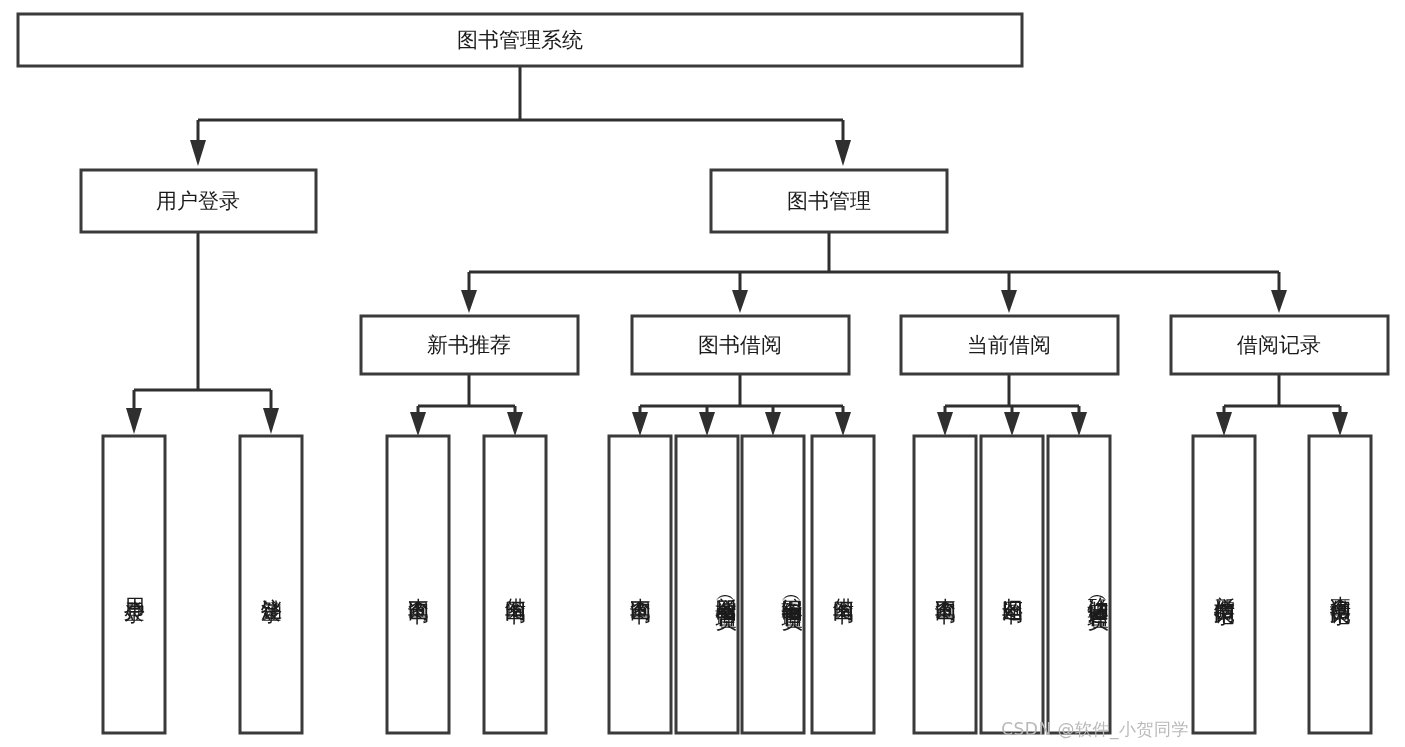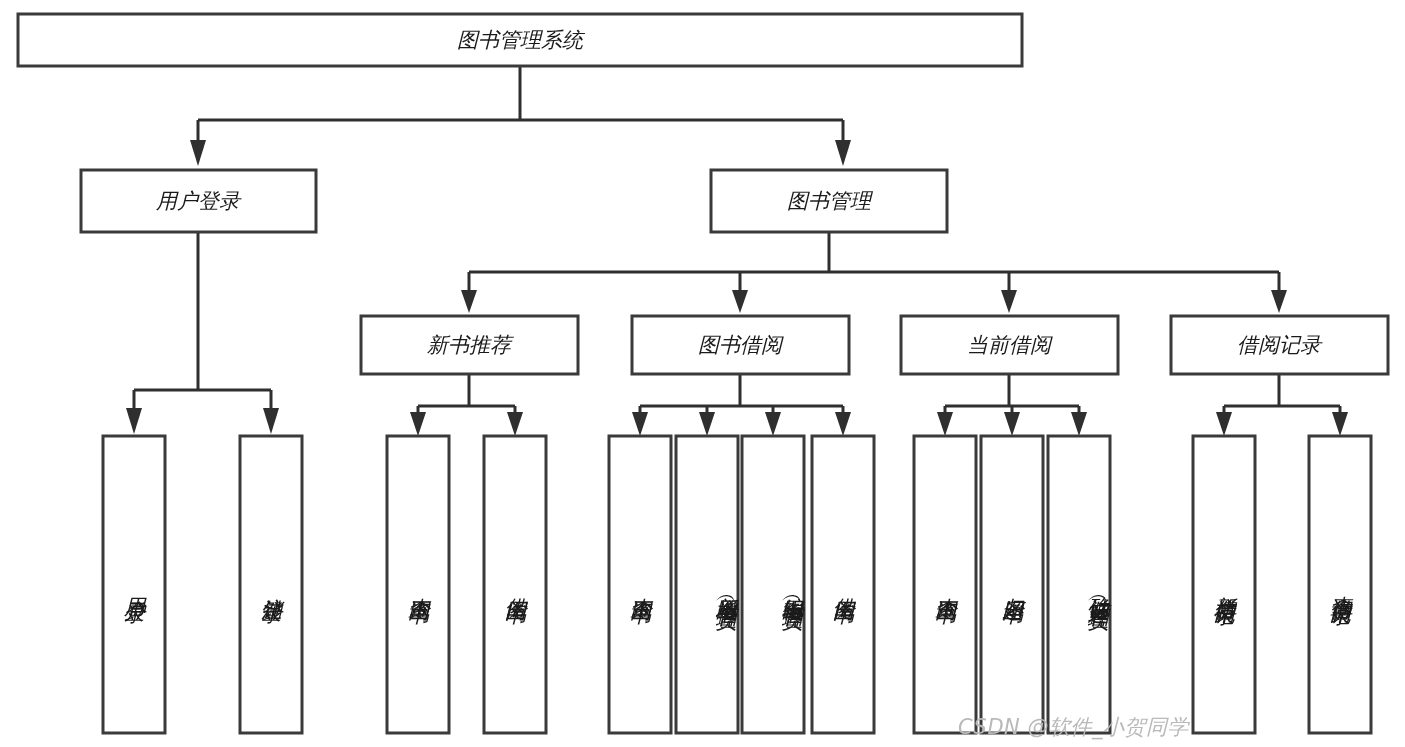--- a/index.html
+++ b/index.html
@@ -11,21 +11,20 @@
     width: 1405px;
     height: 747px;
     font-family: "DejaVu Sans", "Liberation Sans", sans-serif;
     overflow: hidden;
   }
   #diagram-root {
     position: relative;
     width: 1199px;
     height: 747px;
     background: #ffffff;
-    font-style: italic;
   }
   svg.flow {
     position: absolute;
     top: 0;
     left: 0;
     width: 1405px;
     height: 747px;
   }
   .node-box {
     fill: #ffffff;
@@ -62,21 +61,21 @@
     justify-content: center;
     text-align: center;
     white-space: nowrap;
     pointer-events: none;
   }
   .watermark {
     position: absolute;
     right: 10px;
     bottom: 6px;
     font-family: "DejaVu Sans", "Liberation Sans", sans-serif;
-    font-size: 21px;
+    font-size: 17px;
     color: #b9b9b9;
     letter-spacing: 0.5px;
     white-space: nowrap;
   }
 </style>
 </head>
 <body>
 
 <div id="diagram-root">
 

